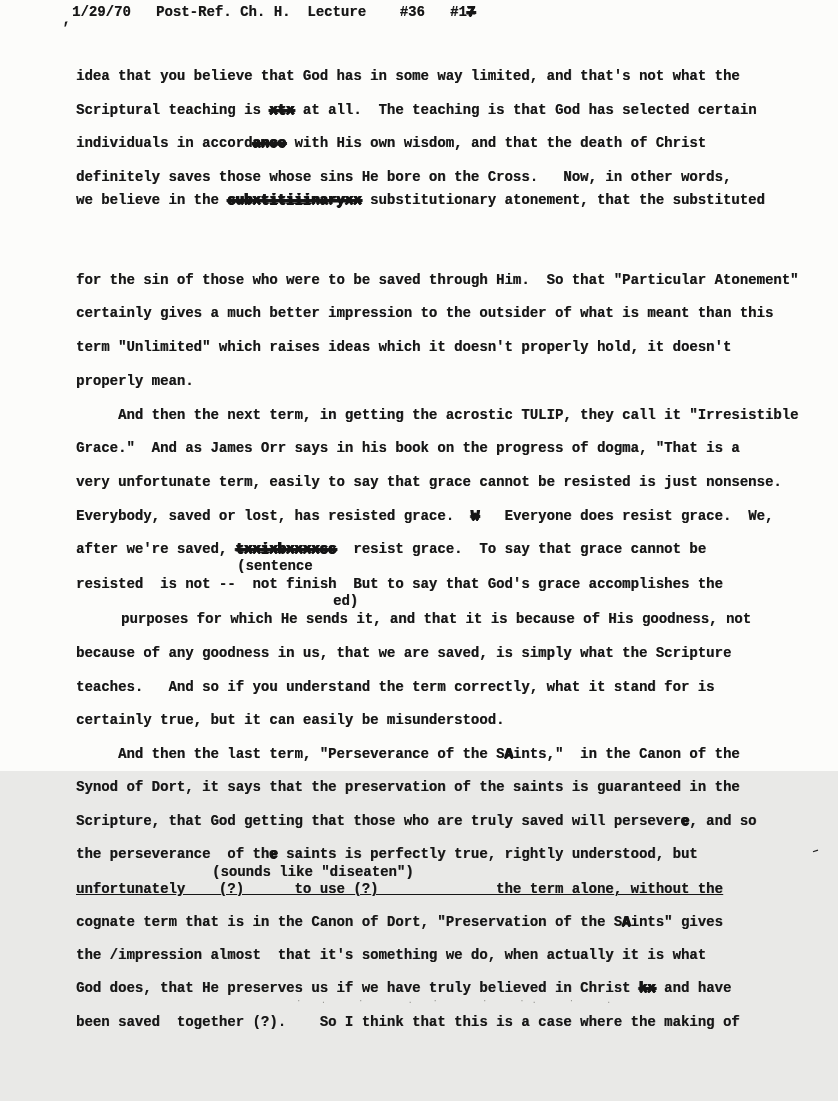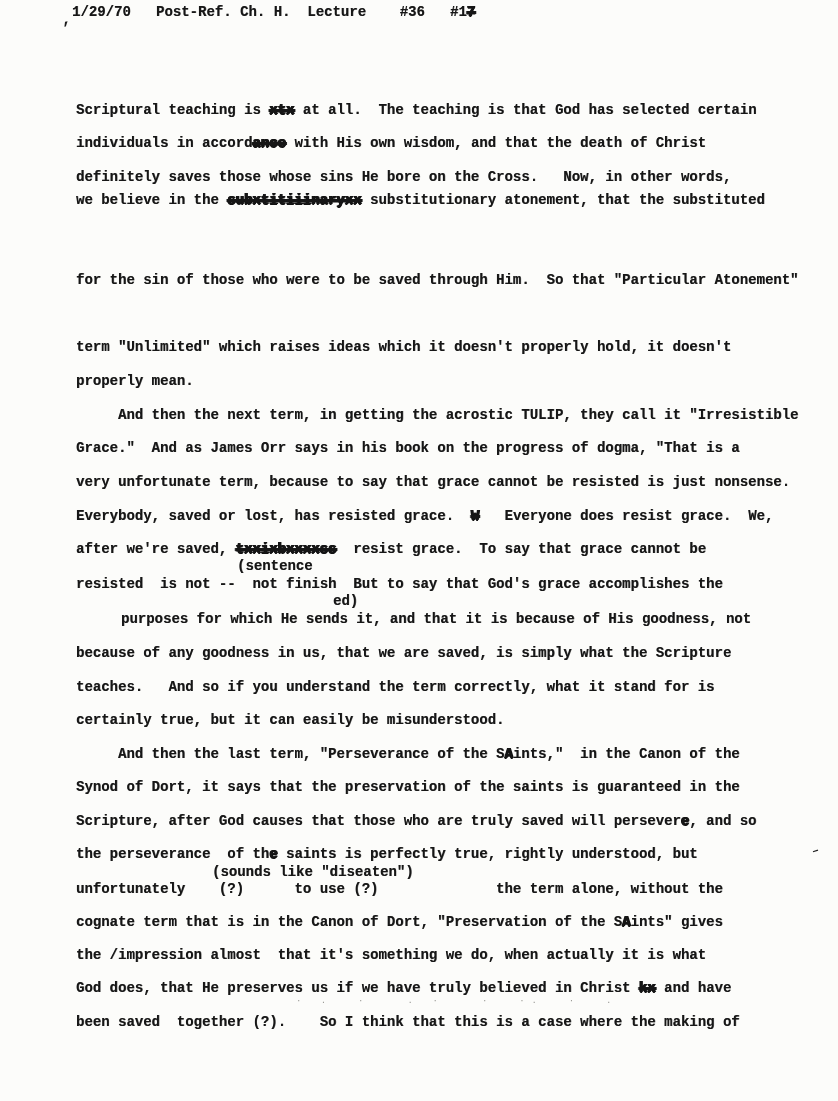--- a/index.html
+++ b/index.html
@@ -4,21 +4,21 @@
 <style>
   html,body{margin:0;padding:0;}
   body{
     width:838px;height:1101px;
     background:#e9e9e7;
     font-family:"Liberation Mono","DejaVu Sans Mono",monospace;
     overflow:hidden;
   }
   .page{
     position:relative;
-    width:838px;height:1101px;
+    width:838px;height:771px;
     background:#fcfcfa;
     color:#161616;
   }
   .tl{
     position:absolute;
     white-space:pre;
     font-size:14px;
     line-height:17px;
     font-weight:bold;
     letter-spacing:0px;
@@ -45,45 +45,47 @@
     font-size:15px;
     font-weight:bold;
     color:#1c1c1c;
   }
 </style>
 </head>
 <body>
 
 <div class="page">
     <div class="tl" style="left: 72px; top: 4px;"><span>1/29/70   Post-Ref. Ch. H.  Lecture    #36   #1</span><span class="ov">7</span></div>
+    <div class="tl" style="left: 76px; top: 68px;"><span>idea that you believe that God has in some way limited, and that's not what the</span></div>
     <div class="tl" style="left: 76px; top: 102px;"><span>Scriptural teaching is </span><span class="ov">xtx</span><span> at all.  The teaching is that God has selected certain</span></div>
     <div class="tl" style="left: 76px; top: 135px;"><span>individuals in accord</span><span class="ov">ance</span><span> with His own wisdom, and that the death of Christ</span></div>
     <div class="tl" style="left: 76px; top: 169px;"><span>definitely saves those whose sins He bore on the Cross.   Now, in other words,</span></div>
     <div class="tl" style="left: 76px; top: 192px;"><span>we believe in the </span><span class="ov">subxtitiiinaryxx</span><span> substitutionary atonement, that the substituted</span></div>
     <div class="tl" style="left: 76px; top: 272px;"><span>for the sin of those who were to be saved through Him.  So that "Particular Atonement"</span></div>
+    <div class="tl" style="left: 76px; top: 305px;"><span>certainly gives a much better impression to the outsider of what is meant than this</span></div>
     <div class="tl" style="left: 76px; top: 339px;"><span>term "Unlimited" which raises ideas which it doesn't properly hold, it doesn't</span></div>
     <div class="tl" style="left: 76px; top: 373px;"><span>properly mean.</span></div>
     <div class="tl" style="left: 76px; top: 407px;"><span>     And then the next term, in getting the acrostic TULIP, they call it "Irresistible</span></div>
     <div class="tl" style="left: 76px; top: 440px;"><span>Grace."  And as James Orr says in his book on the progress of dogma, "That is a</span></div>
-    <div class="tl" style="left: 76px; top: 474px;"><span>very unfortunate term, because to say that grace cannot be resisted is just nonsense.</span></div>
+    <div class="tl" style="left: 76px; top: 474px;"><span>very unfortunate term, easily to say that grace cannot be resisted is just nonsense.</span></div>
     <div class="tl" style="left: 76px; top: 508px;"><span>Everybody, saved or lost, has resisted grace.  </span><span class="ov">W</span><span>   Everyone does resist grace.  We,</span></div>
     <div class="tl" style="left: 76px; top: 541px;"><span>after we're saved, </span><span class="ov">txxixbxxxxss</span><span>  resist grace.  To say that grace cannot be</span></div>
     <div class="tl" style="left: 237px; top: 558px;"><span>(sentence</span></div>
     <div class="tl" style="left: 76px; top: 576px;"><span>resisted  is not --  not finish  But to say that God's grace accomplishes the</span></div>
     <div class="tl" style="left: 300px; top: 593px; margin-left: 33px;"><span>ed)</span></div>
     <div class="tl" style="left: 76px; top: 611px; margin-left: 45px;"><span>purposes for which He sends it, and that it is because of His goodness, not</span></div>
     <div class="tl" style="left: 76px; top: 645px;"><span>because of any goodness in us, that we are saved, is simply what the Scripture</span></div>
     <div class="tl" style="left: 76px; top: 679px;"><span>teaches.   And so if you understand the term correctly, what it stand for is</span></div>
     <div class="tl" style="left: 76px; top: 712px;"><span>certainly true, but it can easily be misunderstood.</span></div>
     <div class="tl" style="left: 76px; top: 746px;"><span>     And then the last term, "Perseverance of the S</span><span class="ovb">A</span><span>ints,"  in the Canon of the</span></div>
     <div class="tl" style="left: 76px; top: 779px;"><span>Synod of Dort, it says that the preservation of the saints is guaranteed in the</span></div>
-    <div class="tl" style="left: 76px; top: 813px;"><span>Scripture, after God causes that those who are truly saved will persever</span><span class="ovb">e</span><span>, and so</span></div>
+    <div class="tl" style="left: 76px; top: 813px;"><span>Scripture, that God getting that those who are truly saved will persever</span><span class="ovb">e</span><span>, and so</span></div>
     <div class="tl" style="left: 76px; top: 846px;"><span>the perseverance  of th</span><span class="ovb">e</span><span> saints is perfectly true, rightly understood, but</span></div>
     <div class="tl" style="left: 212px; top: 864px;"><span>(sounds like "diseaten")</span></div>
-    <div class="tl" style="left: 76px; top: 881px;"><span>unfortunately    (?)      to use (?)              the term alone, without the</span></div>
+    <div class="tl" style="left: 76px; top: 881px; text-decoration: underline;"><span>unfortunately    (?)      to use (?)              the term alone, without the</span></div>
     <div class="tl" style="left: 76px; top: 914px;"><span>cognate term that is in the Canon of Dort, "Preservation of the S</span><span class="ovb">A</span><span>ints" gives</span></div>
     <div class="tl" style="left: 76px; top: 947px;"><span>the /impression almost  that it's something we do, when actually it is what</span></div>
     <div class="tl" style="left: 76px; top: 980px;"><span>God does, that He preserves us if we have truly believed in Christ </span><span class="ov">kx</span><span> and have</span></div>
     <div class="tl" style="left: 76px; top: 1014px;"><span>been saved  together (?).    So I think that this is a case where the making of</span></div>
     <div class="dots" style="left: 296px; top: 996px;">· .  ·   . ·   ·  ·.  ·  .</div>
     <div class="mark" style="left: 62px; top: 20px; font-size: 16px; transform: rotate(-8deg);">’</div>
     <div class="mark" style="left: 812px; top: 844px; font-size: 12px; transform: rotate(-18deg);">–</div>
   </div>
 
 </body></html>

